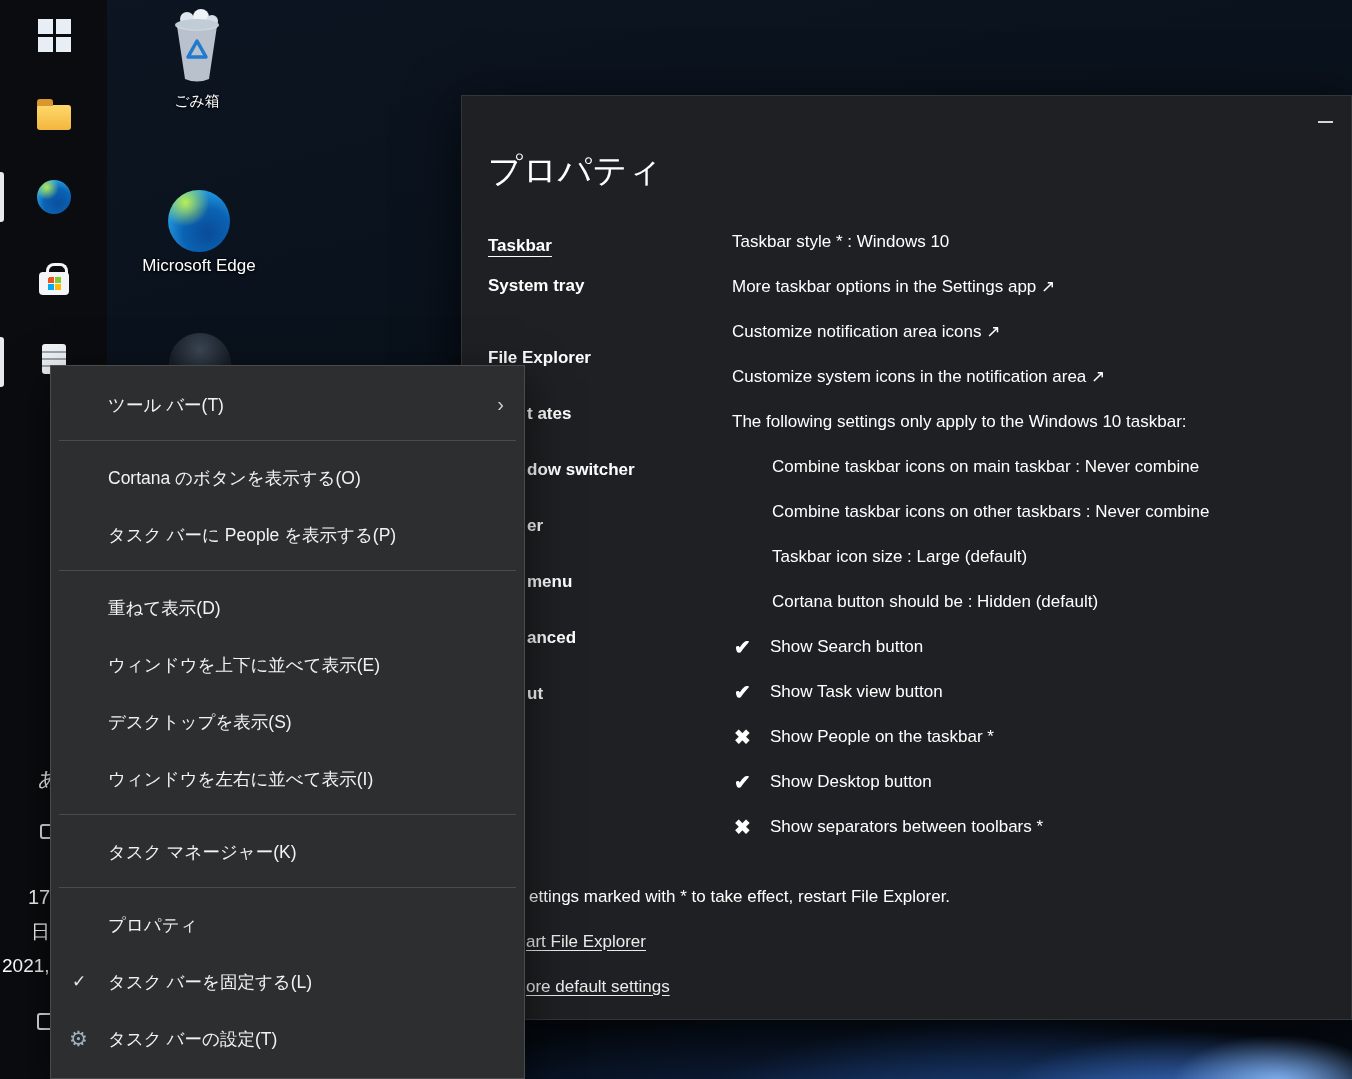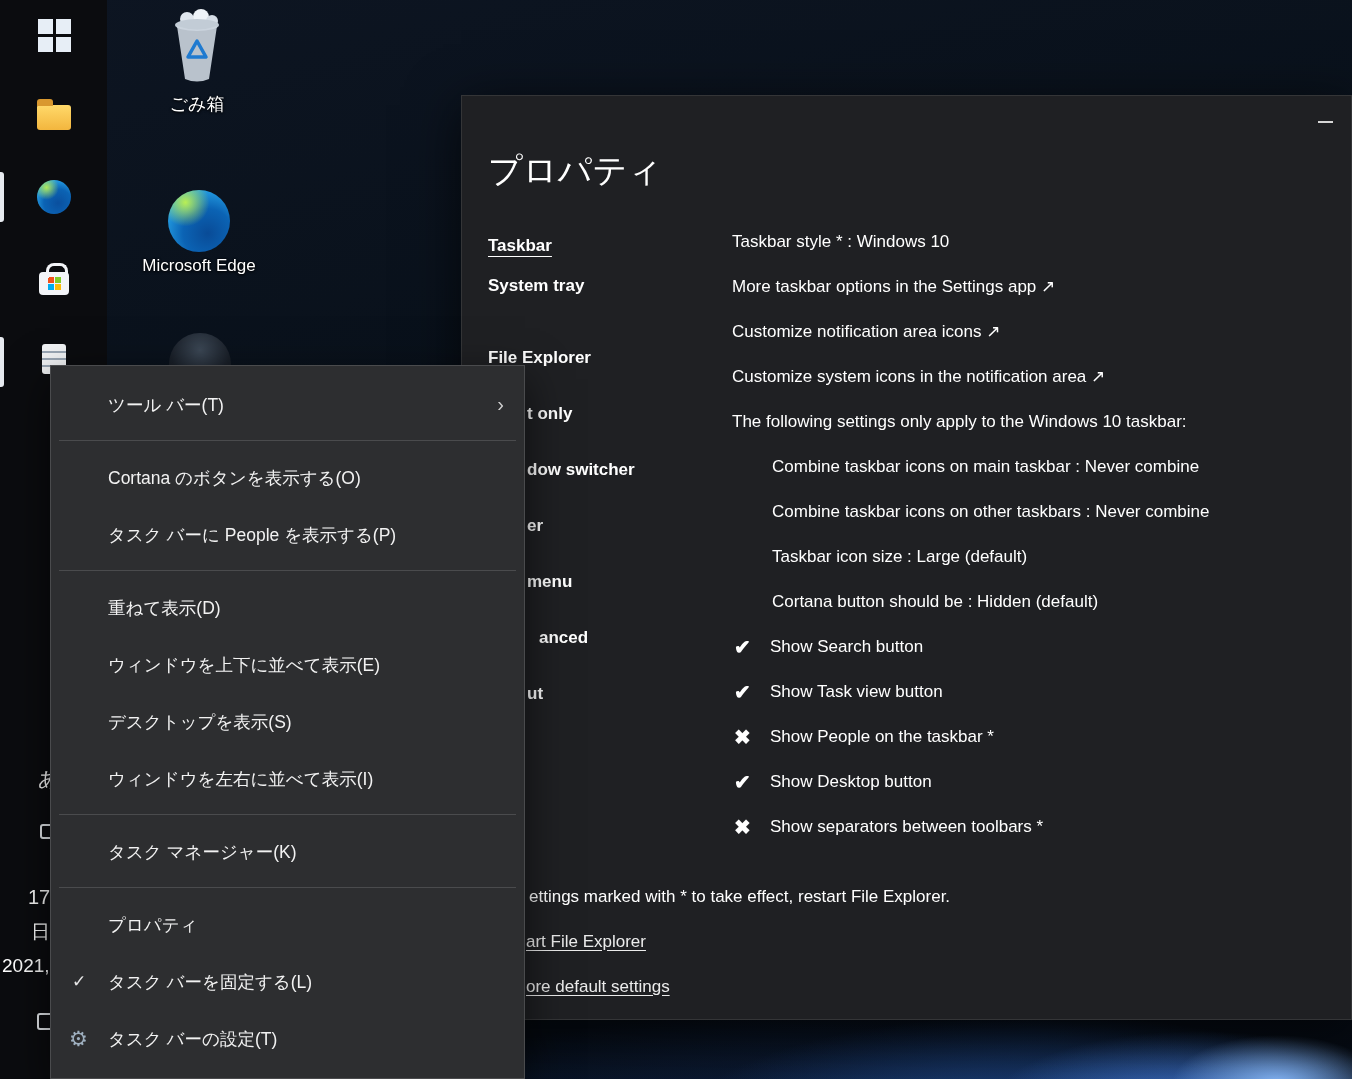--- a/index.html
+++ b/index.html
@@ -47,21 +47,21 @@
   .ms-squares { display:grid; grid-template-columns:6px 6px; grid-template-rows:6px 6px; gap:1px; }
   .ms-squares i:nth-child(1){background:#f1511b}.ms-squares i:nth-child(2){background:#80cc28}
   .ms-squares i:nth-child(3){background:#00adef}.ms-squares i:nth-child(4){background:#fbbc09}
   .docicon { width:24px; height:30px; background:#f2f4f6; border-radius:3px;
     background-image:linear-gradient(#0000 7px,#9aa7b5 7px,#9aa7b5 9px,#0000 9px,#0000 14px,#9aa7b5 14px,#9aa7b5 16px,#0000 16px,#0000 21px,#9aa7b5 21px,#9aa7b5 23px,#0000 23px); }
   .tb-frag { position:absolute; color:#fff; white-space:nowrap; }
   .tray-sq { position:absolute; width:17px; height:15px; border:2px solid #e8ecf0; border-radius:3px; background:transparent; }
 
   
   .desk-icon { position:absolute; width:124px; text-align:center; z-index:4; }
-  .desk-icon .lbl { margin-top:4px; font-size:18px; color:#fff;
+  .desk-icon .lbl { margin-top:4px; font-size:15px; color:#fff;
     text-shadow:0 1px 3px rgba(0,0,0,.95), 0 0 2px rgba(0,0,0,.8); }
   .edge-desk { width:62px; height:62px; border-radius:50%; margin:0 auto;
     background:
       radial-gradient(circle at 28% 20%, #b9ef55 0%, rgba(185,239,85,0) 36%),
       radial-gradient(circle at 64% 70%, #094b97 0%, #0b63b4 42%, #259fe4 76%, #49c6f2 100%); }
   .edge-desk-label { font-size:17px !important; }
   .ghost-circle { width:62px; height:62px; border-radius:50%; margin:0 auto;
     background:radial-gradient(circle at 50% 28%, #3c4856 0%, #1a2029 55%, #10141a 100%); }
 
   
@@ -160,25 +160,25 @@
 
 <div class="window">
   <div class="win-min">
     <span class="bar"></span>
   </div>
   <h1 class="win-title">プロパティ</h1>
 
   <div class="nav-item sel" style="left:26px; top:140px;">Taskbar</div>
   <div class="nav-item" style="left:26px; top:180px;">System tray</div>
   <div class="nav-item" style="left:26px; top:252px;">File Explorer</div>
-  <div class="nav-item" style="left:65px; top:308px;">t only</div>
+  <div class="nav-item" style="left:65px; top:308px;">t ates</div>
   <div class="nav-item" style="left:65px; top:364px;">dow switcher</div>
   <div class="nav-item" style="left:65px; top:420px;">er</div>
   <div class="nav-item" style="left:65px; top:476px;">menu</div>
-  <div class="nav-item" style="left:77px; top:532px;">anced</div>
+  <div class="nav-item" style="left:65px; top:532px;">anced</div>
   <div class="nav-item" style="left:65px; top:588px;">ut</div>
 
   <div class="cline" style="left:270px; top:135px;">Taskbar style * : Windows 10</div>
   <div class="cline" style="left:270px; top:180px;">More taskbar options in the Settings app ↗</div>
   <div class="cline" style="left:270px; top:225px;">Customize notification area icons ↗</div>
   <div class="cline" style="left:270px; top:270px;">Customize system icons in the notification area ↗</div>
   <div class="cline" style="left:270px; top:315px;">The following settings only apply to the Windows 10 taskbar:</div>
   <div class="cline" style="left:310px; top:405px;">Combine taskbar icons on other taskbars : Never combine</div>
   <div class="cline" style="left:310px; top:360px;">Combine taskbar icons on main taskbar : Never combine</div>
   <div class="cline" style="left:310px; top:450px;">Taskbar icon size : Large (default)</div>

